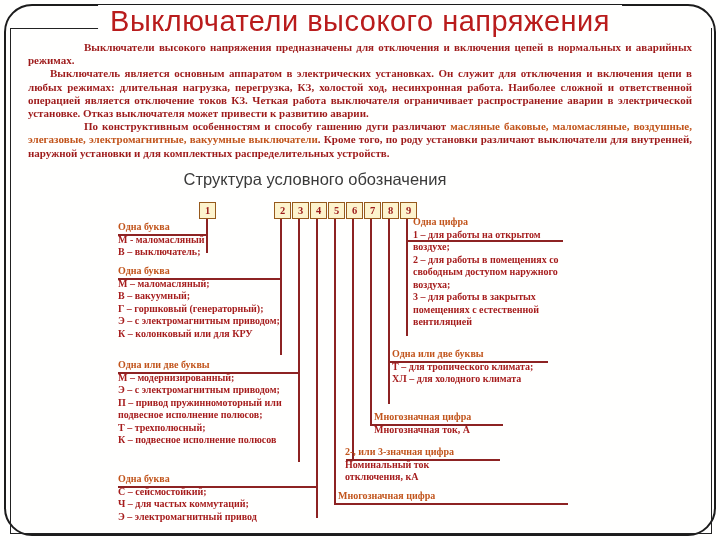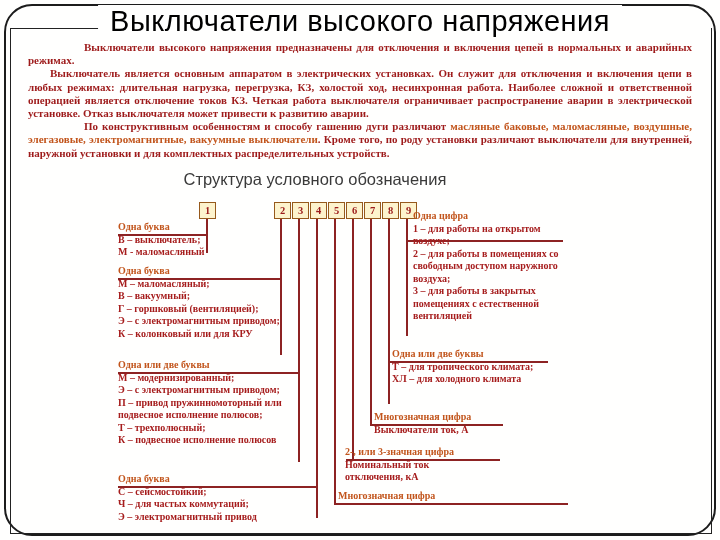--- a/index.html
+++ b/index.html
@@ -9,21 +9,21 @@
   .outer-frame{position:absolute;left:4px;top:4px;right:4px;bottom:4px;
                border:2px solid #1c1c1c;border-radius:28px;}
   .inner-frame{position:absolute;left:10px;top:28px;right:8px;bottom:6px;
                border:1.4px solid #222;border-top:none;}
   .inner-top-seg{position:absolute;left:10px;top:28px;width:138px;height:0;
                border-top:1.4px solid #222;}
   
   .title{position:absolute;top:5px;left:50%;transform:translateX(-50%);
          margin:0;padding:0 12px;background:#fffffe;z-index:3;
          font-family:"Liberation Sans",sans-serif;font-size:29px;font-weight:400;
-         color:#000000;white-space:nowrap;letter-spacing:0.5px;}
+         color:#b91c1c;white-space:nowrap;letter-spacing:0.5px;}
   
   .bodytext{position:absolute;left:28px;top:41px;width:664px;z-index:2;
             font-size:11px;font-weight:bold;line-height:13.2px;color:#9e1b1b;
             text-align:justify;}
   .bodytext p{margin:0;font-family:Liberation Serif, serif;}
   .indent-lg{text-indent:56px;}
   .indent-sm{text-indent:22px;}
   .hl{color:#c2551c;}
   
   .subtitle{position:absolute;left:5px;top:170px;width:620px;margin:0;text-align:center;
@@ -85,65 +85,65 @@
   <div class="hline" style="left:118px;top:372px;width:181px"></div>
   <div class="hline" style="left:118px;top:486px;width:199px"></div>
   <div class="hline" style="left:406px;top:240px;width:157px"></div>
   <div class="hline" style="left:388px;top:361px;width:160px"></div>
   <div class="hline" style="left:370px;top:424px;width:133px"></div>
   <div class="hline" style="left:346px;top:459px;width:154px"></div>
   <div class="hline" style="left:334px;top:503px;width:234px"></div>
 
   <div class="block" style="left:118px;top:221px;width:160px">
     <div class="blk-head">Одна буква</div>
+    <div class="blk-item nw">М - маломасляный</div>
     <div class="blk-item nw">В – выключатель;</div>
-    <div class="blk-item nw">М - маломасляный</div>
   </div>
 
   <div class="block" style="left:118px;top:265px;width:170px">
     <div class="blk-head">Одна буква</div>
     <div class="blk-item nw">М – маломасляный;</div>
     <div class="blk-item nw">В – вакуумный;</div>
-    <div class="blk-item nw">Г – горшковый (вентиляцией);</div>
+    <div class="blk-item nw">Г – горшковый (генераторный);</div>
     <div class="blk-item nw">Э – с электромагнитным приводом;</div>
     <div class="blk-item nw">К – колонковый или для КРУ</div>
   </div>
 
   <div class="block" style="left:118px;top:359px;width:186px">
     <div class="blk-head">Одна или две буквы</div>
     <div class="blk-item">М – модернизированный;</div>
     <div class="blk-item">Э – с электромагнитным приводом;</div>
     <div class="blk-item">П – привод пружинномоторный или подвесное исполнение полюсов;</div>
     <div class="blk-item">Т – трехполюсный;</div>
     <div class="blk-item">К – подвесное исполнение полюсов</div>
   </div>
 
   <div class="block" style="left:118px;top:473px;width:210px">
     <div class="blk-head">Одна буква</div>
     <div class="blk-item nw">С – сейсмостойкий;</div>
     <div class="blk-item nw">Ч – для частых коммутаций;</div>
     <div class="blk-item nw">Э – электромагнитный привод</div>
   </div>
 
-  <div class="block" style="left:413px;top:210px;width:158px">
+  <div class="block" style="left:413px;top:216px;width:158px">
     <div class="blk-head">Одна цифра</div>
     <div class="blk-item">1 – для работы на открытом воздухе;</div>
     <div class="blk-item">2 – для работы в помещениях со свободным доступом наружного воздуха;</div>
     <div class="blk-item">3 – для работы в закрытых помещениях с естественной вентиляцией</div>
   </div>
 
   <div class="block" style="left:392px;top:348px;width:170px">
     <div class="blk-head">Одна или две буквы</div>
     <div class="blk-item nw">Т – для тропического климата;</div>
     <div class="blk-item nw">ХЛ – для холодного климата</div>
   </div>
 
   <div class="block" style="left:374px;top:411px;width:140px">
     <div class="blk-head">Многозначная цифра</div>
-    <div class="blk-item nw">Выключатели ток, А</div>
+    <div class="blk-item nw">Многозначная ток, А</div>
   </div>
 
   <div class="block" style="left:345px;top:446px;width:118px">
     <div class="blk-head">2-, или 3-значная цифра</div>
     <div class="blk-item">Номинальный ток отключения, кА</div>
   </div>
 
   <div class="block" style="left:338px;top:490px;width:240px">
     <div class="blk-head">Многозначная цифра</div>
   </div>

